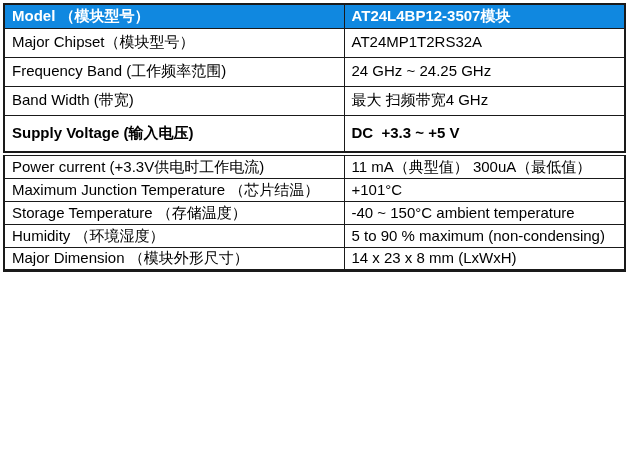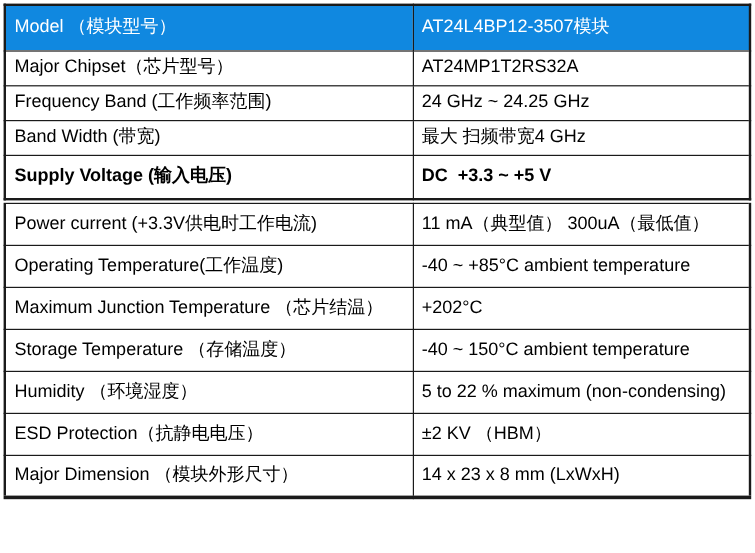--- a/index.html
+++ b/index.html
@@ -42,52 +42,53 @@
     vertical-align: middle;
     white-space: pre;
     overflow: hidden;
     line-height: 1.1;
   }
   
   table.t1 { border: 2px solid var(--border); border-bottom-width: 2px; }
   table.t1 th {
     background: var(--header-bg);
     color: var(--header-text);
-    height: 38px;
+    height: 24px;
+    font-weight: bold;
   }
   table.t1 td { height: 29px; }
   table.t1 tbody tr:last-child td { height: 37px; font-weight: bold; }
   
   table.t2 {
     border: 2px solid var(--border);
     border-top-width: 1px;
     border-bottom-width: 3px;
     margin-top: 2px; 
   }
-  table.t2 td { height: 35px; }
+  table.t2 td { height: 23px; }
 </style>
 </head>
 <body>
 
 <div class="page">
 
   <table class="spec t1">
     <colgroup>
         <col class="c1">
         <col class="c2">
       </colgroup>
     <thead>
       <tr>
         <th>Model （模块型号）</th>
         <th>AT24L4BP12-3507模块</th>
       </tr>
     </thead>
     <tbody>
         <tr>
-          <td>Major Chipset（芯片型号）</td>
+          <td>Major Chipset（模块型号）</td>
           <td>AT24MP1T2RS32A</td>
         </tr>
         <tr>
           <td>Frequency Band (工作频率范围)</td>
           <td>24 GHz ~ 24.25 GHz</td>
         </tr>
         <tr>
           <td>Band Width (带宽)</td>
           <td>最大 扫频带宽4 GHz</td>
         </tr>
@@ -102,38 +103,30 @@
     <colgroup>
         <col class="c1">
         <col class="c2">
       </colgroup>
     <tbody>
         <tr>
           <td>Power current (+3.3V供电时工作电流)</td>
           <td>11 mA（典型值） 300uA（最低值）</td>
         </tr>
         <tr>
-          <td>Operating Temperature(工作温度)</td>
-          <td>-40 ~ +85°C ambient temperature</td>
-        </tr>
-        <tr>
           <td>Maximum Junction Temperature （芯片结温）</td>
-          <td>+202°C</td>
+          <td>+101°C</td>
         </tr>
         <tr>
           <td>Storage Temperature （存储温度）</td>
           <td>-40 ~ 150°C ambient temperature</td>
         </tr>
         <tr>
           <td>Humidity （环境湿度）</td>
-          <td>5 to 22 % maximum (non-condensing)</td>
-        </tr>
-        <tr>
-          <td>ESD Protection（抗静电电压）</td>
-          <td>±2 KV （HBM）</td>
+          <td>5 to 90 % maximum (non-condensing)</td>
         </tr>
         <tr>
           <td>Major Dimension （模块外形尺寸）</td>
           <td>14 x 23 x 8 mm (LxWxH)</td>
         </tr>
       </tbody>
   </table>
 
 </div>
 

